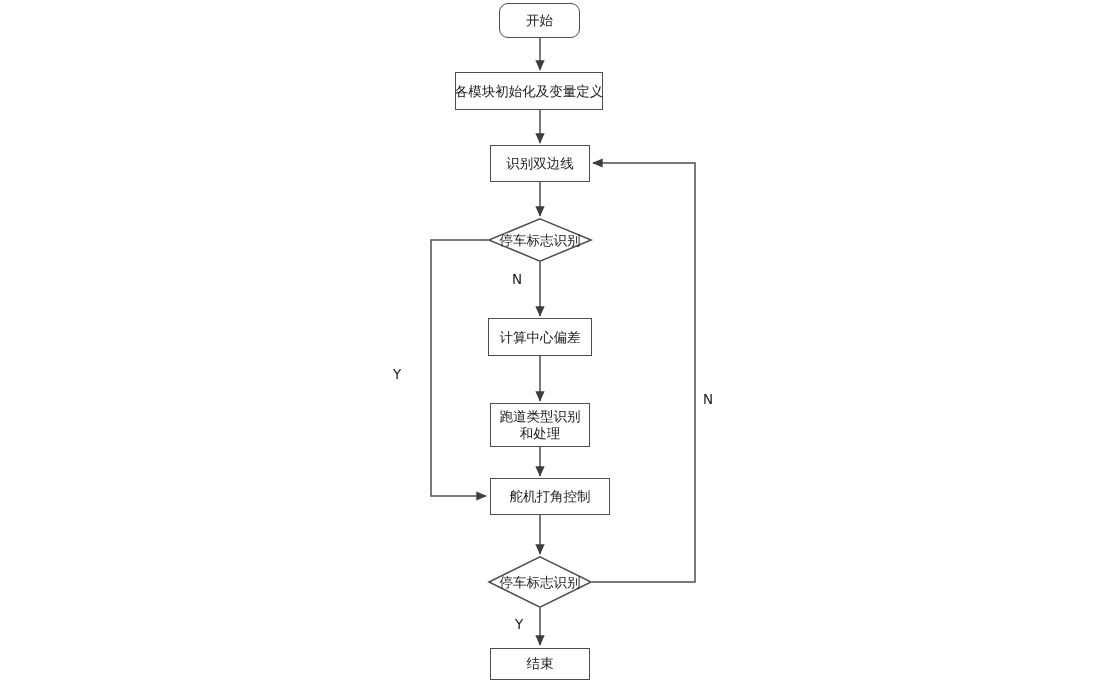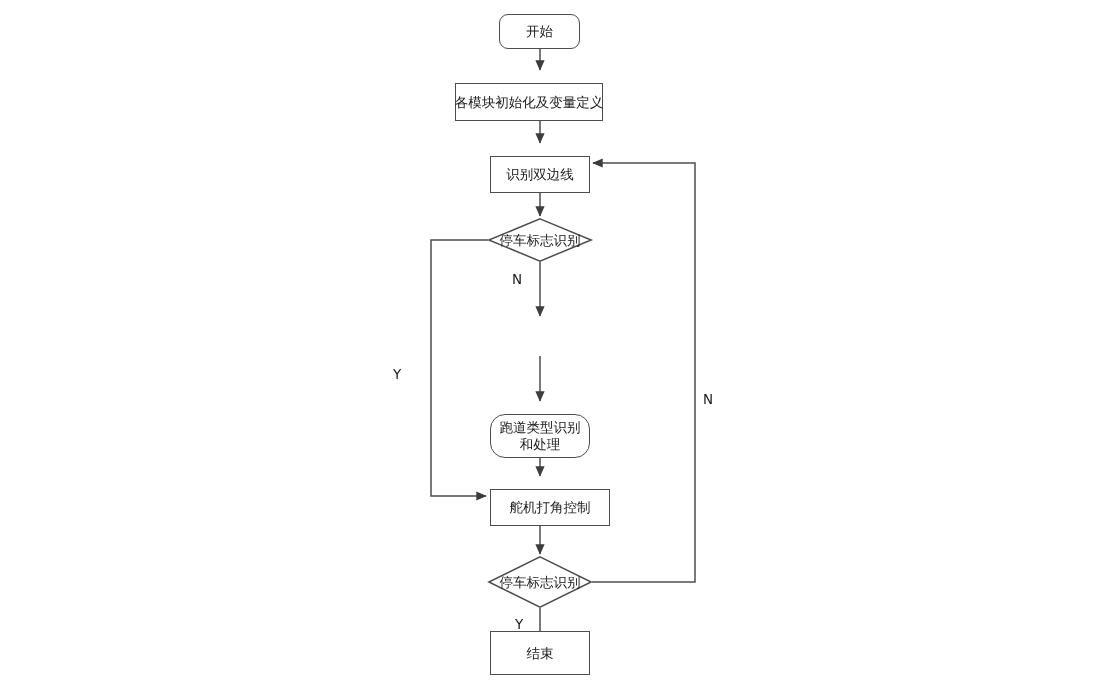--- a/index.html
+++ b/index.html
@@ -36,21 +36,20 @@
     text-align: center;
     color: #1a1a1a;
     font-size: 13.5px;
     line-height: 1.25;
     white-space: nowrap;
   }
   .node.process,
   .node.terminator {
     background: #ffffff;
     border: 1.4px solid #4d4d4d;
-    margin-top: 11px;
   }
   .node.rounded {
     border-radius: 9px;
   }
   .node.decision {
     background: transparent;
     border: none;
     overflow: visible;
   }
   .node.decision .dlabel {
@@ -112,38 +111,41 @@
     <span>识别双边线</span>
   </div>
 
   <div class="node decision" style="left:488px; top:218px; width:104px; height:44px;">
     <svg width="104" height="44" viewBox="0 0 104 44">
       <polygon points="52,0.9 103.1,22 52,43.1 0.9,22" fill="#ffffff" stroke="#4d4d4d" stroke-width="1.5"></polygon>
     </svg>
     <span class="dlabel">停车标志识别</span>
   </div>
 
+  <div class="node process" style="left:488px; top:318px; width:104px; height:38px;">
+    <span>计算中心偏差</span>
+  </div>
 
-  <div class="node process multiline" style="left:490px; top:403px; width:100px; height:44px;border-radius:15px;">
+  <div class="node process multiline" style="left:490px; top:403px; width:100px; height:44px;">
     <span class="multiline">跑道类型识别
 和处理</span>
   </div>
 
   <div class="node process" style="left:490px; top:478px; width:120px; height:37px;">
     <span>舵机打角控制</span>
   </div>
 
   <div class="node decision" style="left:488px; top:556px; width:104px; height:52px;">
     <svg width="104" height="52" viewBox="0 0 104 52">
       <polygon points="52,0.9 103.1,26 52,51.1 0.9,26" fill="#ffffff" stroke="#4d4d4d" stroke-width="1.5"></polygon>
     </svg>
     <span class="dlabel">停车标志识别</span>
   </div>
 
-  <div class="node process" style="left:490px; top:620px; width:100px; height:44px;">
+  <div class="node process" style="left:490px; top:648px; width:100px; height:32px;font-family:Liberation Serif, serif;">
     <span>结束</span>
   </div>
 
   <div class="edge-label" style="left:512px; top:273px;">N</div>
 
   <div class="edge-label" style="left:393px; top:368px;">Y</div>
 
   <div class="edge-label" style="left:515px; top:618px;">Y</div>
 
   <div class="edge-label" style="left:703px; top:393px;">N</div>

